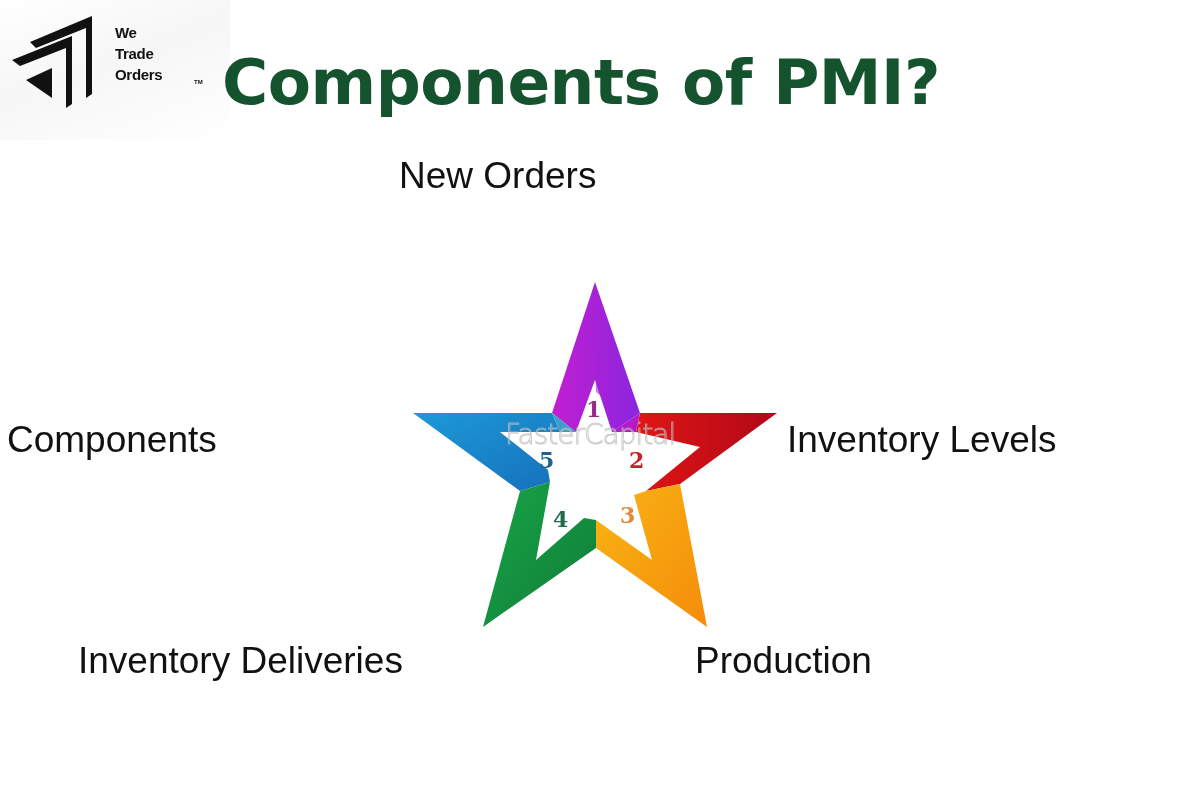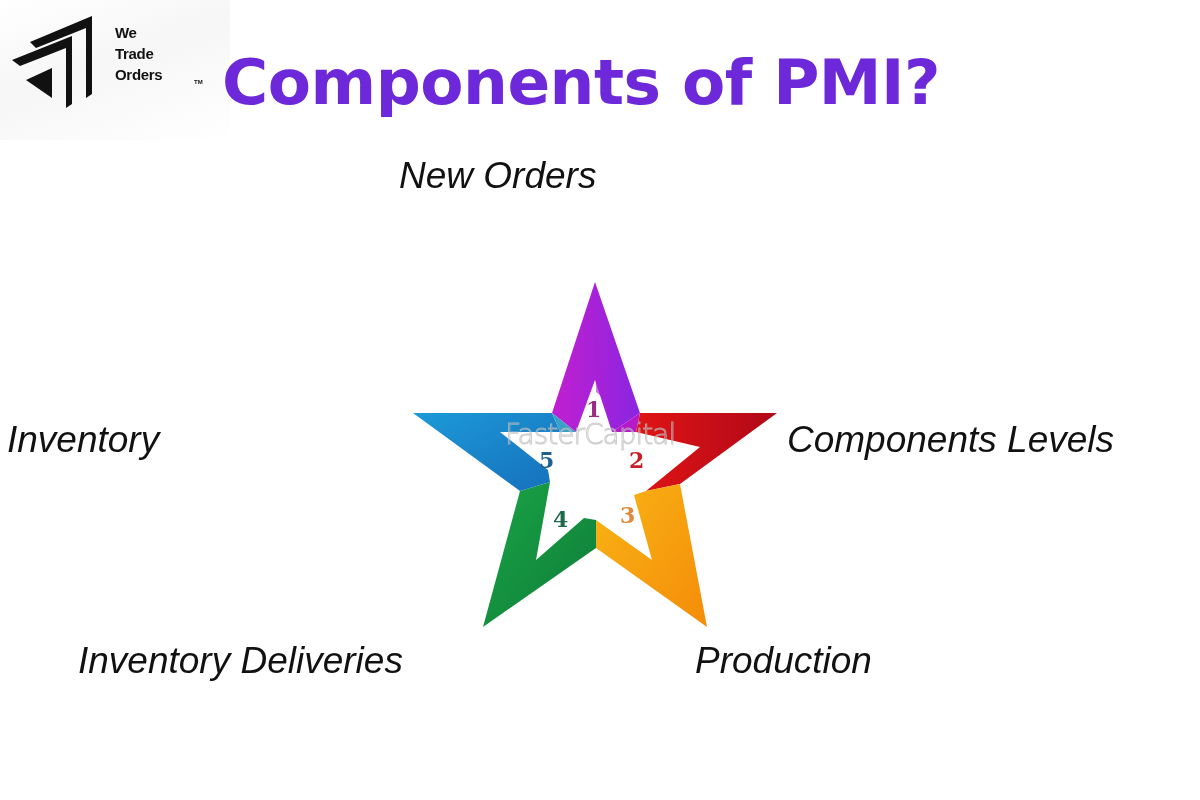--- a/index.html
+++ b/index.html
@@ -25,30 +25,29 @@
       font-weight: 700; font-size: 15px; line-height: 21px; color: #111;
       letter-spacing: -0.3px;
     }
     .logo-text span { display: block; }
     .logo-tm {
       position: absolute; left: 182px; top: 63px; font-size: 6px; font-weight: 700; color: #111;
     }
     .title {
       position: absolute; left: 222px; top: 38px;
       font-family: "DejaVu Sans", sans-serif;
-      font-weight: 700; font-size: 63px; line-height: 90px; color: #6d28d9;
+      font-weight: 700; font-size: 63px; line-height: 90px; color: #14532d;
       letter-spacing: -0.5px;
       white-space: nowrap;
     }
     .label {
       position: absolute;
       font-family: "Liberation Sans", sans-serif;
       font-size: 37px; line-height: 44px; color: #111;
       white-space: nowrap;
-      font-style: italic;
     }
     .star-wrap { position: absolute; left: 400px; top: 270px; width: 400px; height: 370px; }
     .num {
       position: absolute;
       font-family: "DejaVu Serif", serif; font-weight: 700; font-size: 22px;
     }
     .watermark {
       position: absolute; left: 505px; top: 418px;
       font-family: "DejaVu Sans", sans-serif; font-size: 28px; font-weight: 300;
       color: transparent; -webkit-text-stroke: 1px rgba(190,190,190,.75);
@@ -70,24 +69,24 @@
     <span>We</span>
     <span>Trade</span>
     <span>Orders</span>
   </div>
   <div class="logo-tm">TM</div>
 </div>
 
 <div class="title">Components of PMI?</div>
 
 <div class="label" style="left:399px; top:154px;">New Orders</div>
-<div class="label" style="left:787px; top:418px;">Components Levels</div>
+<div class="label" style="left:787px; top:418px;">Inventory Levels</div>
 <div class="label" style="left:695px; top:639px;">Production</div>
 <div class="label" style="left:78px; top:639px;">Inventory Deliveries</div>
-<div class="label" style="left:7px; top:418px;">Inventory</div>
+<div class="label" style="left:7px; top:418px;">Components</div>
 
 <div class="star-wrap">
   <svg width="400" height="370" viewBox="400 270 400 370">
     <defs>
       <linearGradient id="gPurple" x1="0" y1="0" x2="1" y2="0">
         <stop offset="0" stop-color="#c21fd0"></stop>
           <stop offset="1" stop-color="#8a25e0"></stop>
       </linearGradient>
       <linearGradient id="gRed" x1="0" y1="0" x2="1" y2="0">
         <stop offset="0" stop-color="#e01515"></stop>

